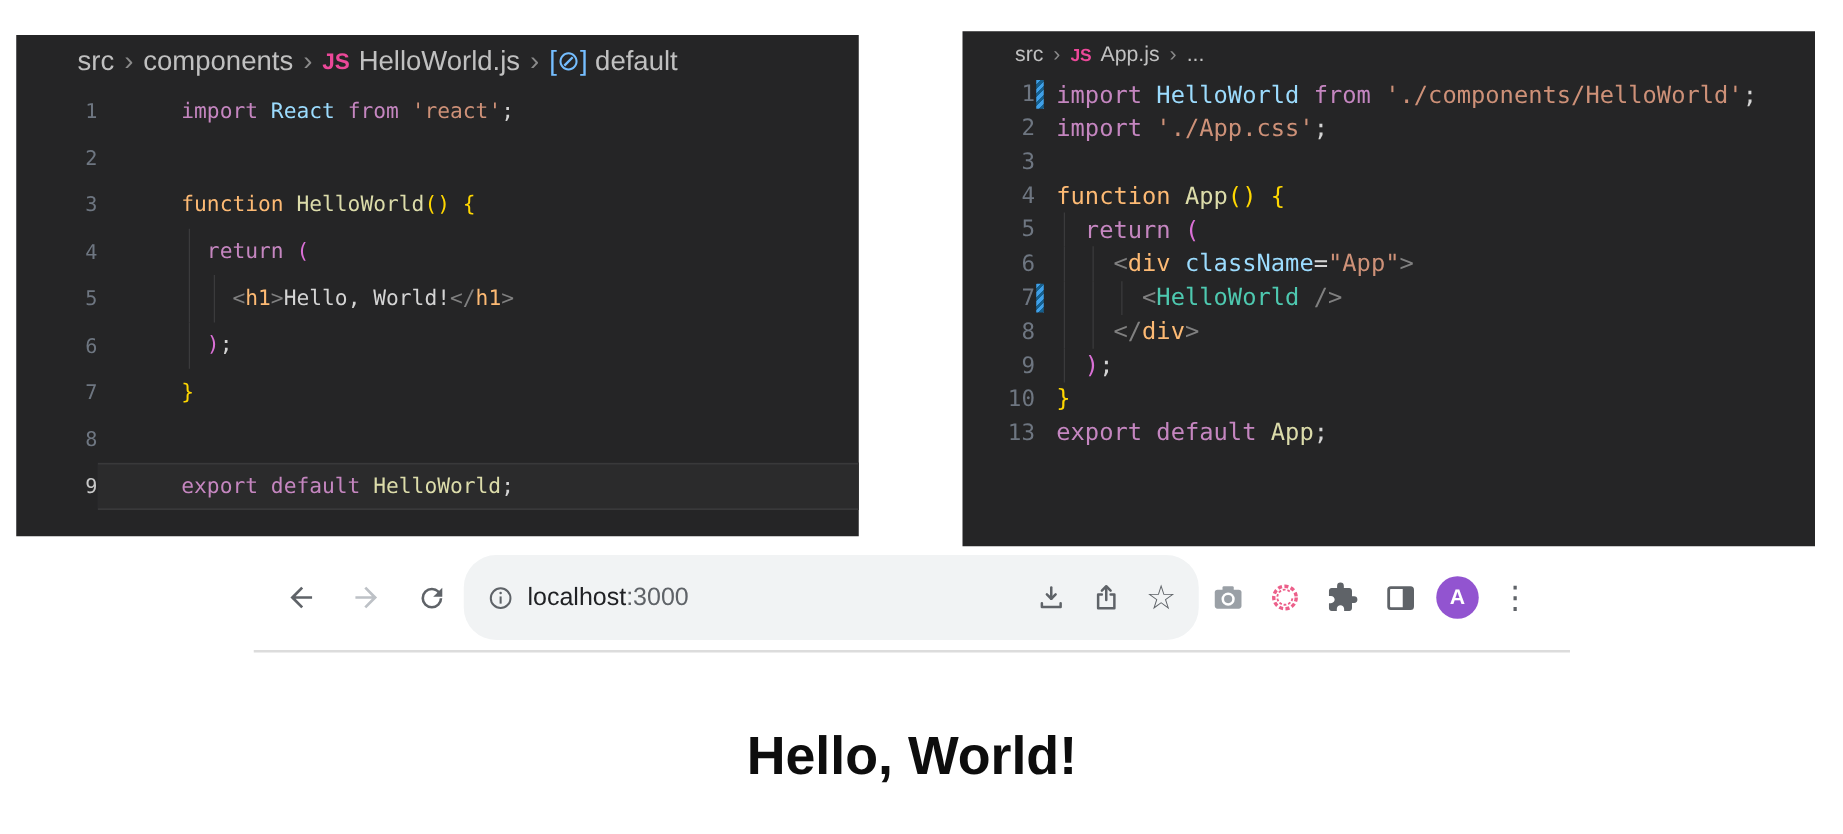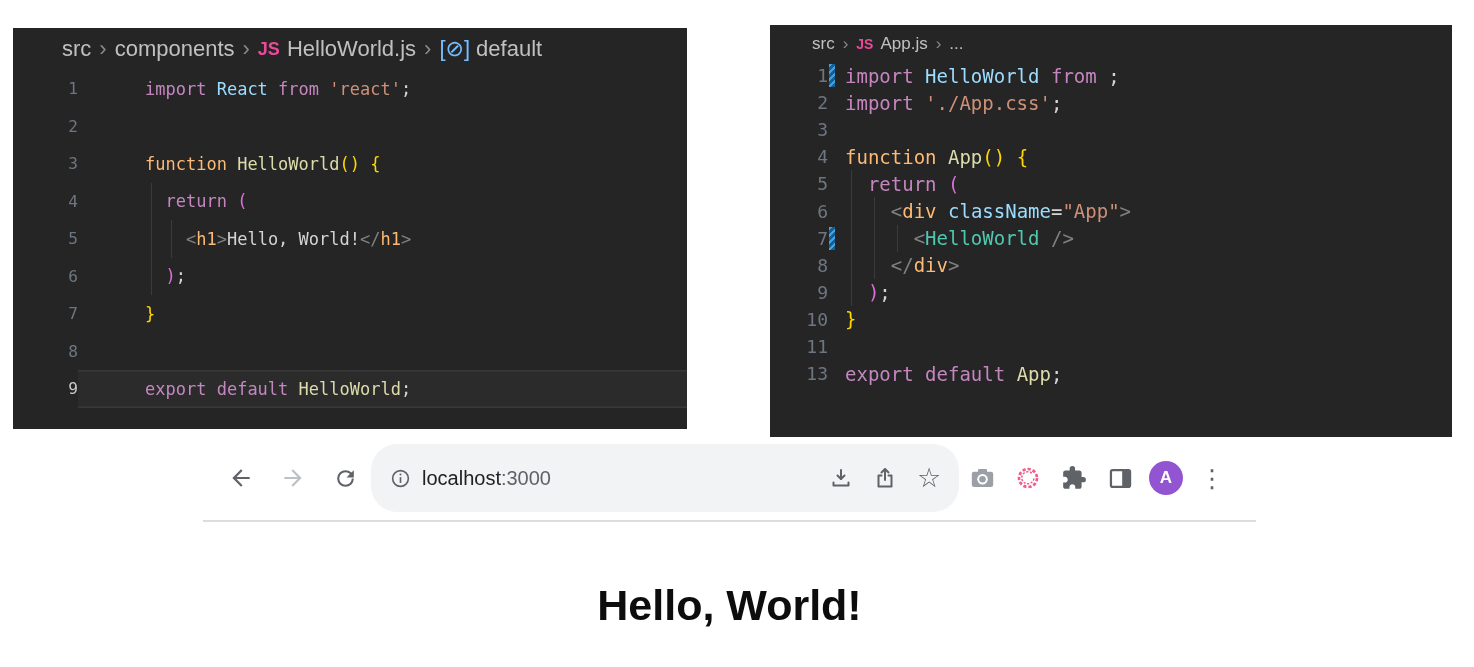--- a/index.html
+++ b/index.html
@@ -147,21 +147,21 @@
     <span class="jsbadge">JS</span>
     <span>App.js</span>
     <span class="sep">›</span>
     <span>...</span>
   </div>
   <div id="code-right">
       <div class="row">
         <span class="num">1</span>
         <div class="linebody">
           <span class="mark mod"></span>
-          <div class="code"><span class="tk-kw">import</span><span class="tk-pl"> </span><span class="tk-vb">HelloWorld</span><span class="tk-pl"> </span><span class="tk-kw">from</span><span class="tk-pl"> </span><span class="tk-pl">;</span></div>
+          <div class="code"><span class="tk-kw">import</span><span class="tk-pl"> </span><span class="tk-vb">HelloWorld</span><span class="tk-pl"> </span><span class="tk-kw">from</span><span class="tk-pl"> </span><span class="tk-st">'./components/HelloWorld'</span><span class="tk-pl">;</span></div>
         </div>
       </div>
       <div class="row">
         <span class="num">2</span>
         <div class="linebody">
           <span class="mark"></span>
           <div class="code"><span class="tk-kw">import</span><span class="tk-pl"> </span><span class="tk-st">'./App.css'</span><span class="tk-pl">;</span></div>
         </div>
       </div>
       <div class="row">
@@ -211,27 +211,20 @@
         <div class="linebody">
           <span class="mark"></span>
           <div class="code"><span class="guide" style="left: calc(var(--pl) + 0.55ch);"></span><span class="tk-pl">  </span><span class="tk-b2">)</span><span class="tk-pl">;</span></div>
         </div>
       </div>
       <div class="row">
         <span class="num">10</span>
         <div class="linebody">
           <span class="mark"></span>
           <div class="code"><span class="tk-b1">}</span></div>
-        </div>
-      </div>
-      <div class="row">
-        <span class="num">11</span>
-        <div class="linebody">
-          <span class="mark"></span>
-          <div class="code"></div>
         </div>
       </div>
       <div class="row">
         <span class="num">13</span>
         <div class="linebody">
           <span class="mark"></span>
           <div class="code"><span class="tk-kw">export</span><span class="tk-pl"> </span><span class="tk-kw">default</span><span class="tk-pl"> </span><span class="tk-fn">App</span><span class="tk-pl">;</span></div>
         </div>
       </div>
     </div>

